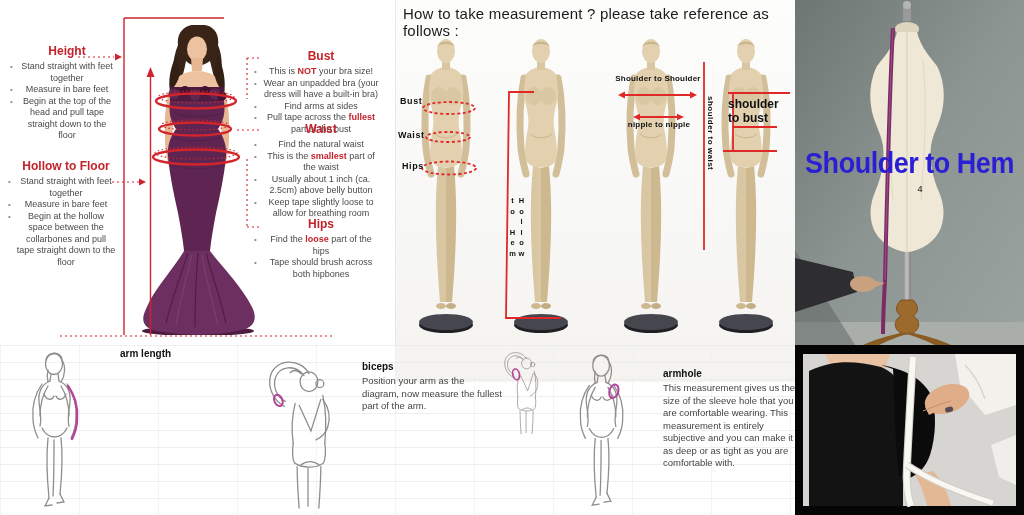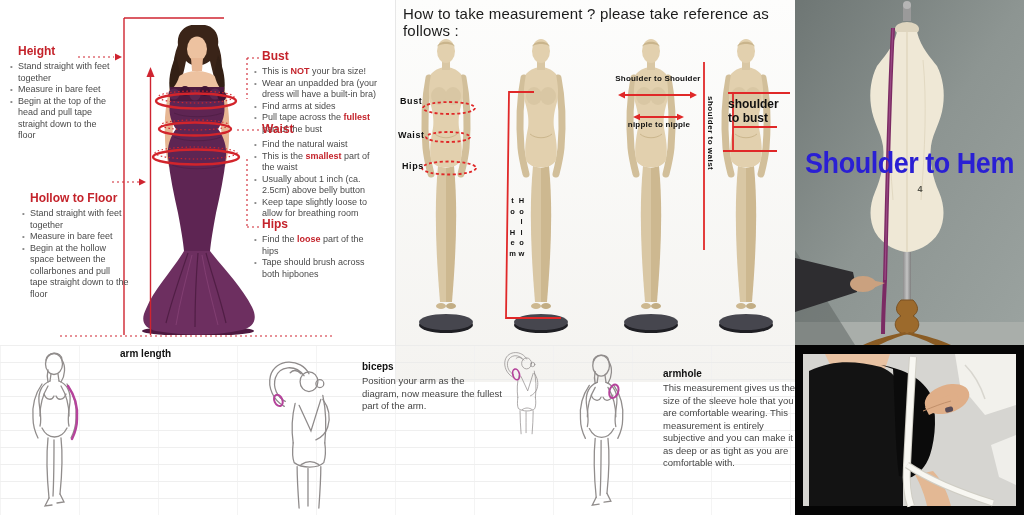--- a/index.html
+++ b/index.html
@@ -1,21 +1,21 @@
 <!DOCTYPE html>
 <html><head>
 <meta charset="utf-8">
 <style>
   html,body{margin:0;padding:0;background:#fff;}
   .page{position:relative;width:1024px;height:515px;background:#fff;overflow:hidden;
         font-family:"Liberation Sans",sans-serif;}
   .abs{position:absolute;}
 
   
-  .tblock{position:absolute;}
+  .tblock{position:absolute;text-align:center;}
   .tblock h3{margin:0 0 3px 10px;font-size:12px;line-height:13px;color:#c4232b;font-weight:bold;}
   .tblock ul{margin:0;padding:0 0 0 10px;list-style:none;font-size:9px;line-height:11.5px;color:#4a4a4a;}
   .tblock li{position:relative;padding-left:0;}
   .tblock li::before{content:"\2022";position:absolute;left:-8px;top:0;color:#8a8a8a;font-size:8px;}
   .em{color:#c4232b;font-weight:bold;}
 
   
   .middle{position:absolute;left:395px;top:0;width:400px;height:382px;
           background:linear-gradient(#fdfdfc,#f4f3f0);border-left:1px solid #e7e7e7;}
   .mid-header{position:absolute;left:7px;top:5px;font-size:15px;color:#1b1b1b;letter-spacing:.2px;}
@@ -171,21 +171,21 @@
 
     <div class="tblock" style="left:8px;top:45px;width:108px;">
       <h3>Height</h3>
       <ul>
         <li><span>Stand straight with feet together</span></li>
         <li><span>Measure in bare feet</span></li>
         <li><span>Begin at the top of the head and pull tape straight down to the floor</span></li>
       </ul>
     </div>
 
-    <div class="tblock" style="left:20px;top:160px;width:110px;margin-top:32px;">
+    <div class="tblock" style="left:6px;top:160px;width:110px;">
       <h3>Hollow to Floor</h3>
       <ul>
         <li><span>Stand straight with feet together</span></li>
         <li><span>Measure in bare feet</span></li>
         <li><span>Begin at the hollow space between the collarbones and pull tape straight down to the floor</span></li>
       </ul>
     </div>
 
     <div class="tblock" style="left:252px;top:50px;width:128px;">
       <h3>Bust</h3>

